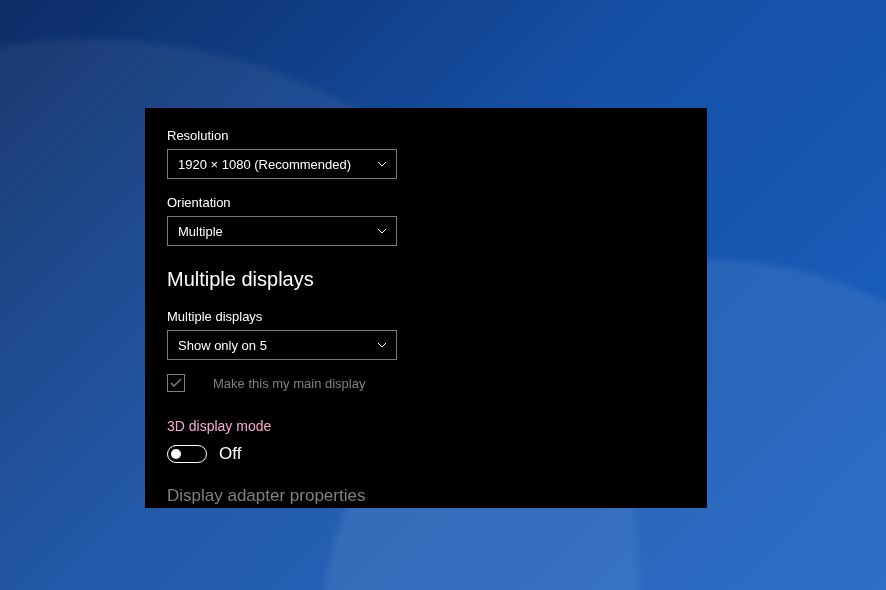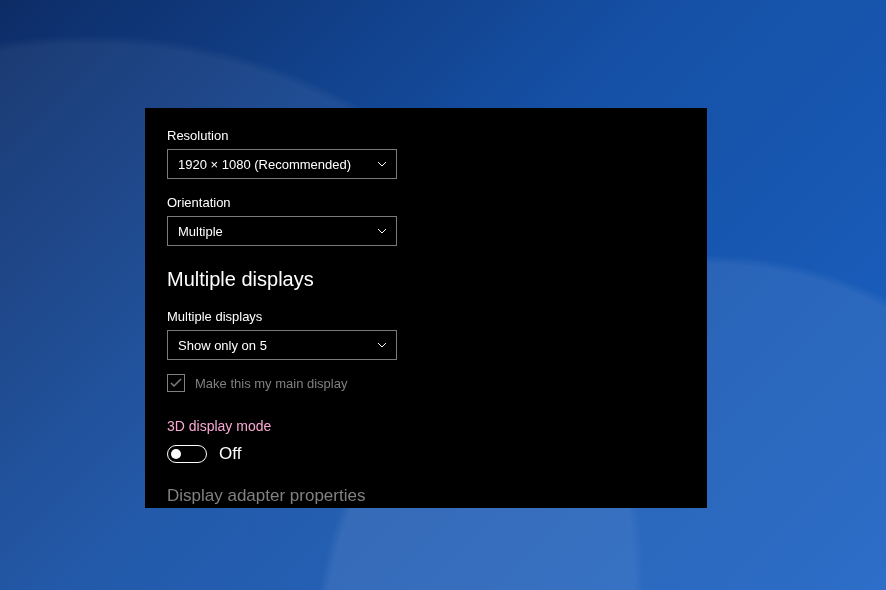--- a/index.html
+++ b/index.html
@@ -68,20 +68,21 @@
     margin-top: 22px;
     margin-bottom: 18px;
   }
   .checkbox-row {
     display: flex;
     align-items: center;
     margin-top: 14px;
     color: #808080;
     font-size: 13px;
     cursor: default;
+    gap: 18px;
   }
   .checkbox {
     width: 18px;
     height: 18px;
     border: 1px solid #808080;
     margin-right: 10px;
     display: flex;
     align-items: center;
     justify-content: center;
   }

